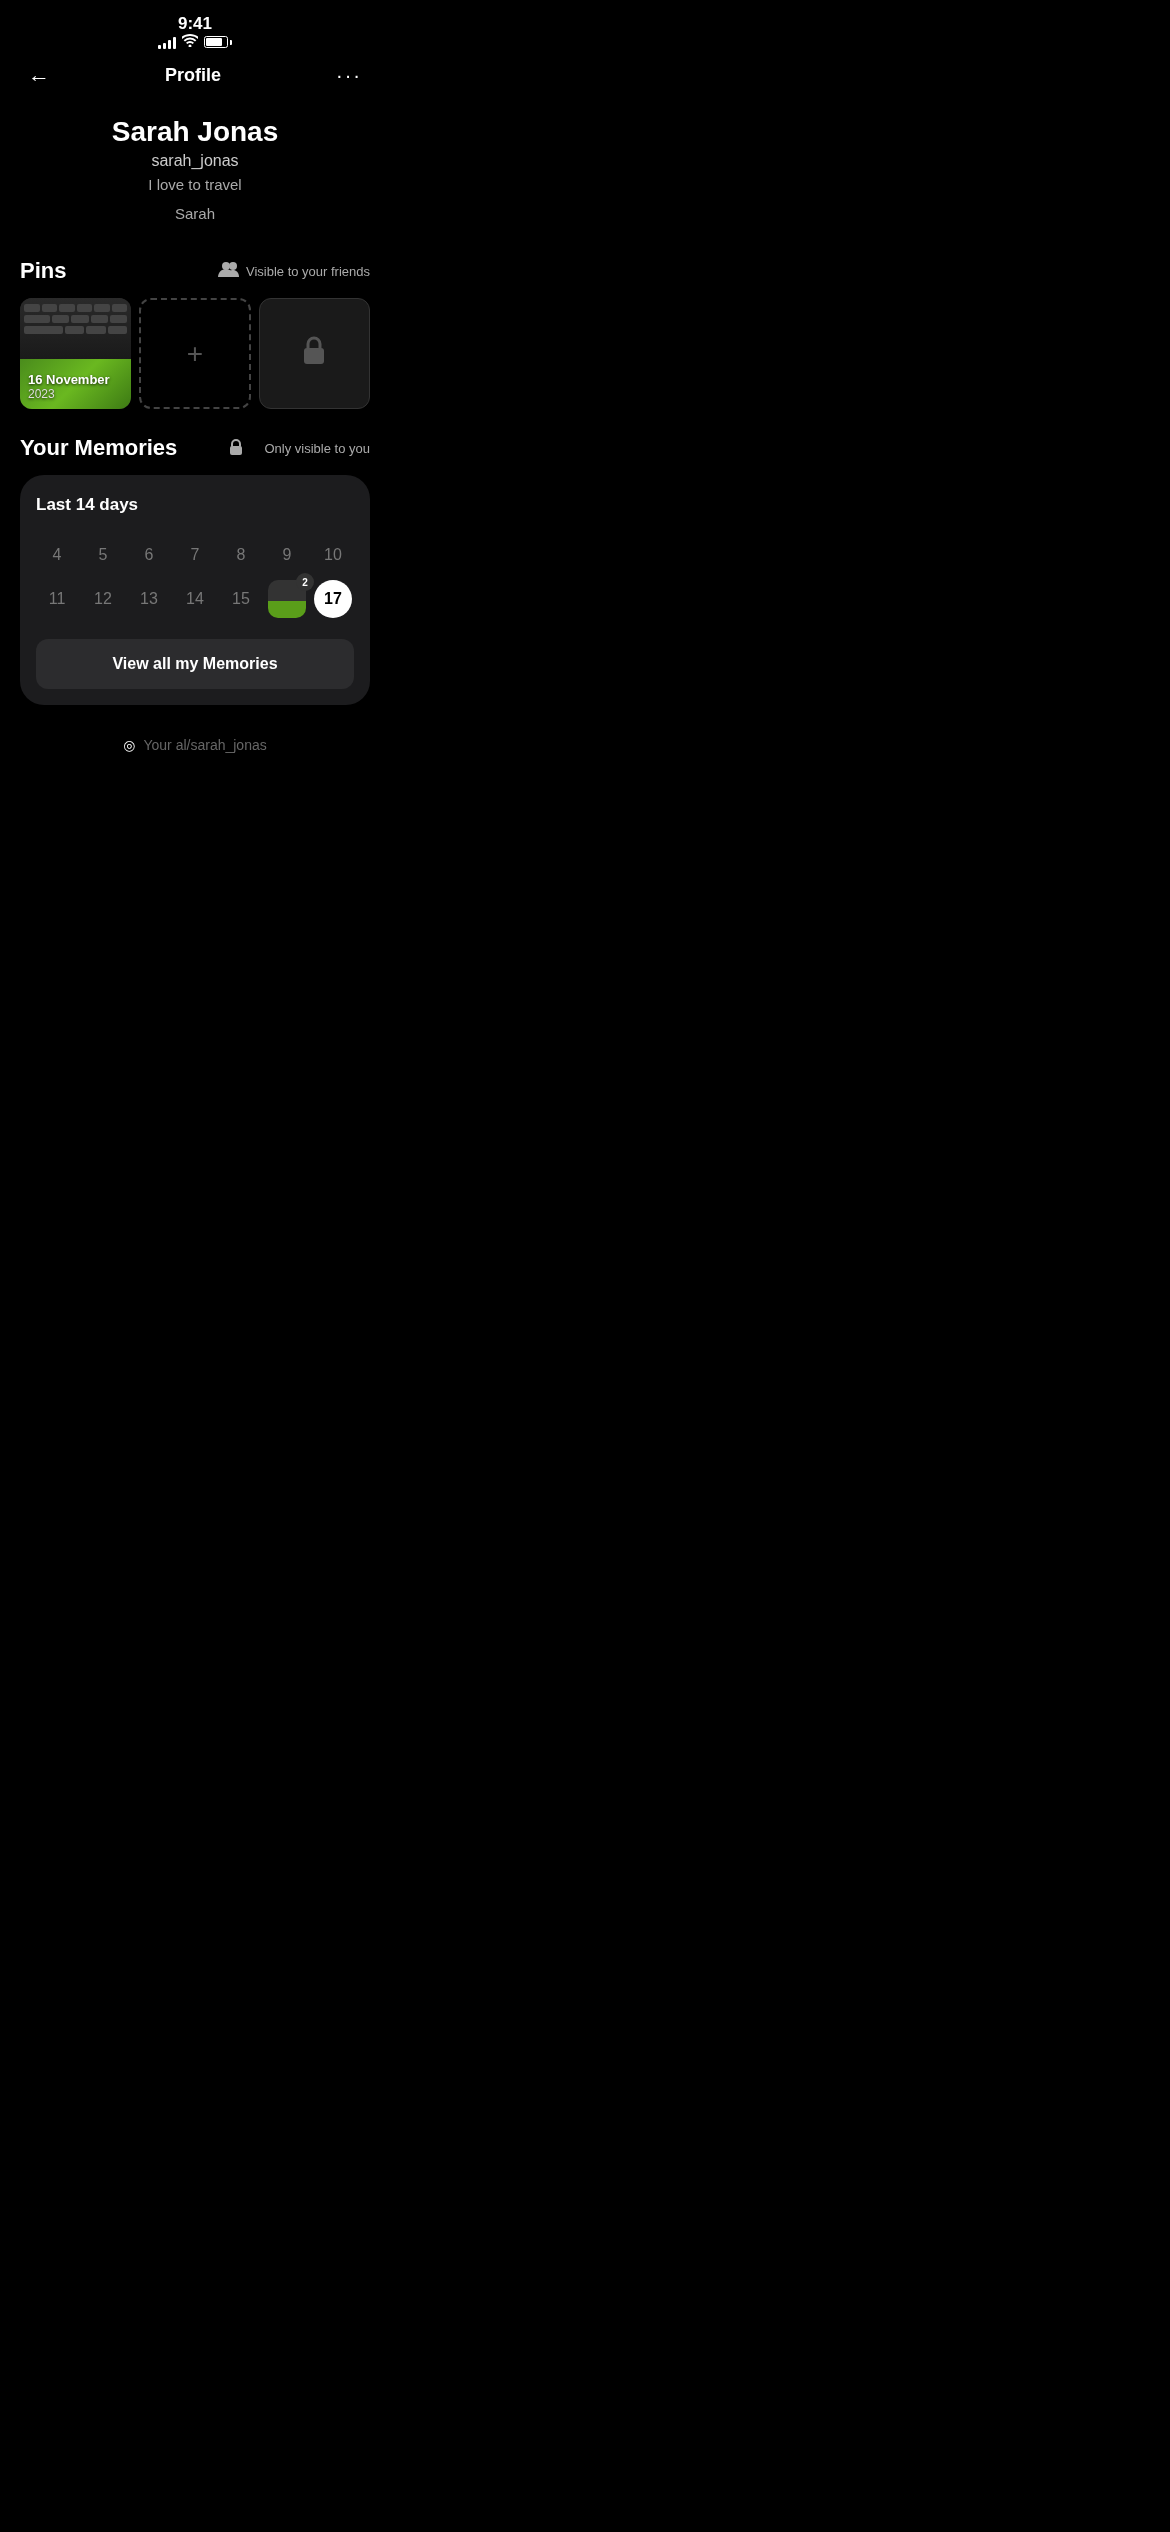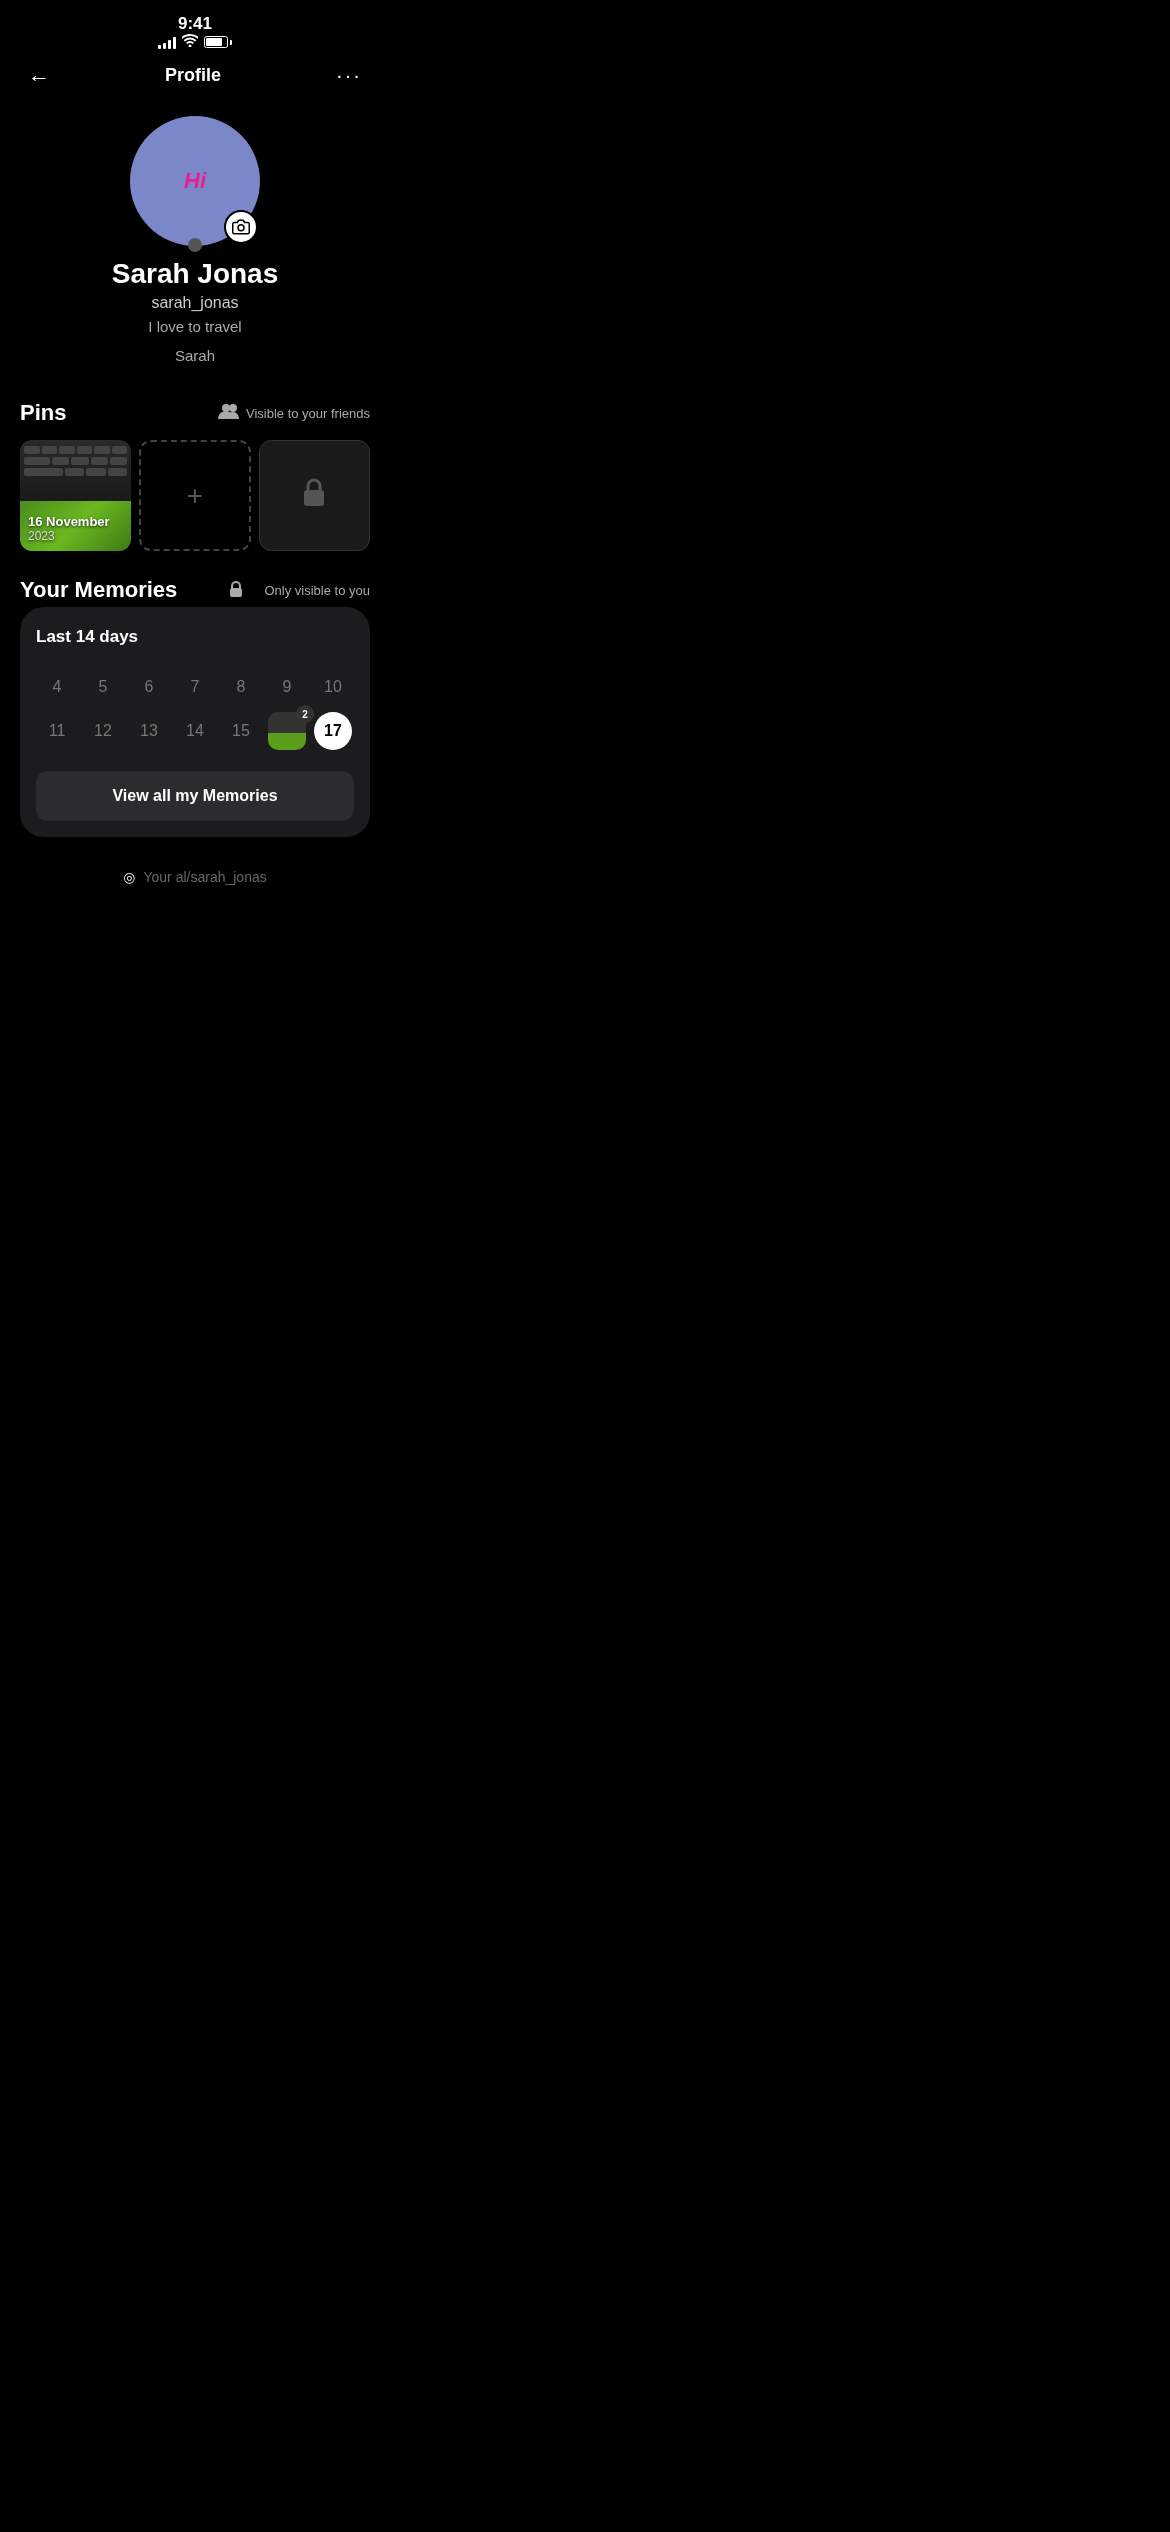--- a/index.html
+++ b/index.html
@@ -300,21 +300,21 @@
     }
 
     
     .memories-section {
       padding: 16px 20px;
     }
     .memories-header {
       display: flex;
       justify-content: space-between;
       align-items: center;
-      margin-bottom: 4px;
+      margin-bottom: 14px;
     }
     .memories-title {
       font-size: 22px;
       font-weight: 700;
       color: #fff;
     }
     .memories-visibility {
       display: flex;
       align-items: center;
       gap: 22px;
@@ -458,32 +458,20 @@
   </div>
 </div>
 
 <div class="header">
   <span class="header-back">←</span>
   <span class="header-title">Profile</span>
   <span class="header-more">···</span>
 </div>
 
 <div class="avatar-section">
-  <div class="avatar-container">
-    <div class="avatar-circle">
-      <span class="avatar-hi">Hi</span>
-    </div>
-    <div class="avatar-camera-btn">
-      <svg viewBox="0 0 24 24" fill="none" stroke="black" stroke-width="2" stroke-linecap="round" stroke-linejoin="round">
-        <path d="M23 19a2 2 0 0 1-2 2H3a2 2 0 0 1-2-2V8a2 2 0 0 1 2-2h4l2-3h6l2 3h4a2 2 0 0 1 2 2z"></path>
-        <circle cx="12" cy="13" r="4"></circle>
-      </svg>
-    </div>
-    <div class="avatar-dot"></div>
-  </div>
   <span class="profile-name">Sarah Jonas</span>
   <span class="profile-username">sarah_jonas</span>
   <span class="profile-bio">I love to travel</span>
   <span class="profile-location">Sarah</span>
 </div>
 
 <div class="section">
   <div class="section-header">
     <span class="section-title">Pins</span>
     <div class="section-visibility">

